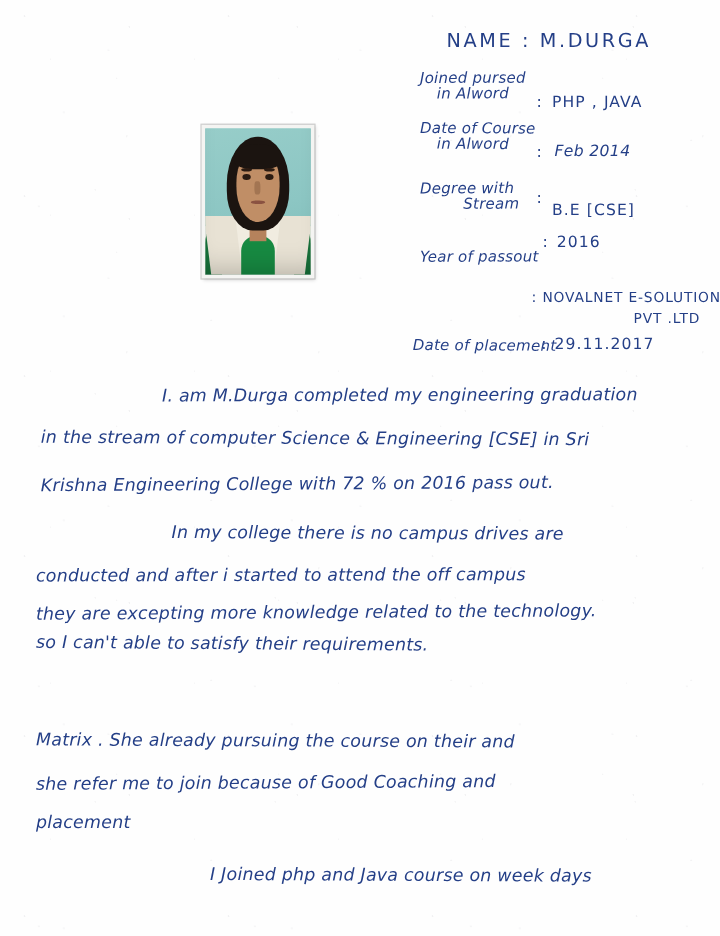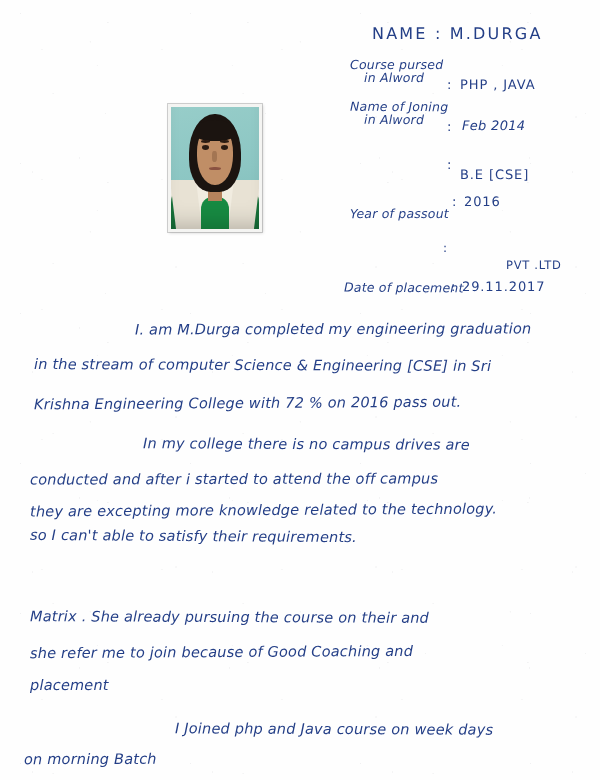--- a/index.html
+++ b/index.html
@@ -166,44 +166,49 @@
       <div class="ph-eye r"></div>
       <div class="ph-nose"></div>
       <div class="ph-mouth"></div>
       <div class="ph-shadow"></div>
     </div>
   </div>
 
   <div class="hw hw-block" id="name-line" style="left:372px; top:24px;">NAME : M.DURGA</div>
 
   <div class="hw field-label j3" style="left:350px; top:58px;">
-    <span>Course pursed</span>
+    <span>Joined pursed</span>
     <span class="l2">in Alword</span>
   </div>
   <div class="hw field-value" style="left:447px; top:78px;">:</div>
   <div class="hw field-value" style="left:460px; top:78px;">PHP , JAVA</div>
 
   <div class="hw field-label j2" style="left:350px; top:100px;">
-    <span>Name of Joning</span>
+    <span>Date of Course</span>
     <span class="l2">in Alword</span>
   </div>
   <div class="hw field-value" style="left:447px; top:120px;">:</div>
   <div class="hw field-value cursive" style="left:462px; top:119px;">Feb 2014</div>
 
+  <div class="hw field-label j1" style="left:350px; top:150px;">
+    <span>Degree with</span>
+    <span class="l2" style="text-indent:36px;">Stream</span>
+  </div>
   <div class="hw field-value" style="left:447px; top:158px;">:</div>
   <div class="hw field-value" style="left:460px; top:168px;">B.E [CSE]</div>
 
   <div class="hw field-label j3" style="left:350px; top:196px;margin-top:11px;">
     <span>Year of passout</span>
   </div>
   <div class="hw field-value" style="left:452px; top:195px;">:</div>
   <div class="hw field-value" style="left:464px; top:195px;">2016</div>
 
   <div class="hw field-value" style="left:443px; top:241px; font-size:12px;">:</div>
-  <div class="hw field-value" style="left:506px; top:258px; font-size:11.5px; letter-spacing:.7px;">PVT .LTD</div>
+  <div class="hw field-value" style="left:452px; top:241px; font-size:11.5px; letter-spacing:.7px;">NOVALNET E-SOLUTION</div>
+  <div class="hw field-value" style="left:528px; top:258px; font-size:11.5px; letter-spacing:.7px;">PVT .LTD</div>
 
   <div class="hw field-label j4" style="left:344px; top:281px;text-align:center;">
     <span>Date of placement</span>
   </div>
   <div class="hw field-value" style="left:451px; top:280px;">:</div>
   <div class="hw field-value" style="left:462px; top:280px;">29.11.2017</div>
 
   <div class="hw body-line j3" style="left:135px; top:322px;">I. am M.Durga completed my engineering graduation</div>
   <div class="hw body-line j2" style="left:34px;  top:358px;">in the stream of computer Science &amp; Engineering [CSE] in Sri</div>
   <div class="hw body-line j1" style="left:34px;  top:396px;">Krishna Engineering College with 72 % on 2016 pass out.</div>
@@ -211,15 +216,14 @@
   <div class="hw body-line j2" style="left:143px; top:437px;">In my college there is no campus drives are</div>
   <div class="hw body-line j3" style="left:30px;  top:472px;">conducted and after i started to attend the off campus</div>
   <div class="hw body-line j1" style="left:30px;  top:503px;">they are excepting more knowledge related to the technology.</div>
   <div class="hw body-line j4" style="left:30px;  top:529px;">so I can't able to satisfy their requirements.</div>
 
   <div class="hw body-line j2" style="left:30px;  top:610px;">Matrix . She already pursuing the course on their and</div>
   <div class="hw body-line j1" style="left:30px;  top:645px;">she refer me to join because of Good Coaching and</div>
   <div class="hw body-line j3" style="left:30px;  top:678px;">placement</div>
 
   <div class="hw body-line j2" style="left:175px; top:722px;">I Joined php and Java course on week days</div>
-  <div class="hw body-line j3" style="left:24px;  top:752px;">on morning Batch</div>
 
 </div>
 
 </body></html>

